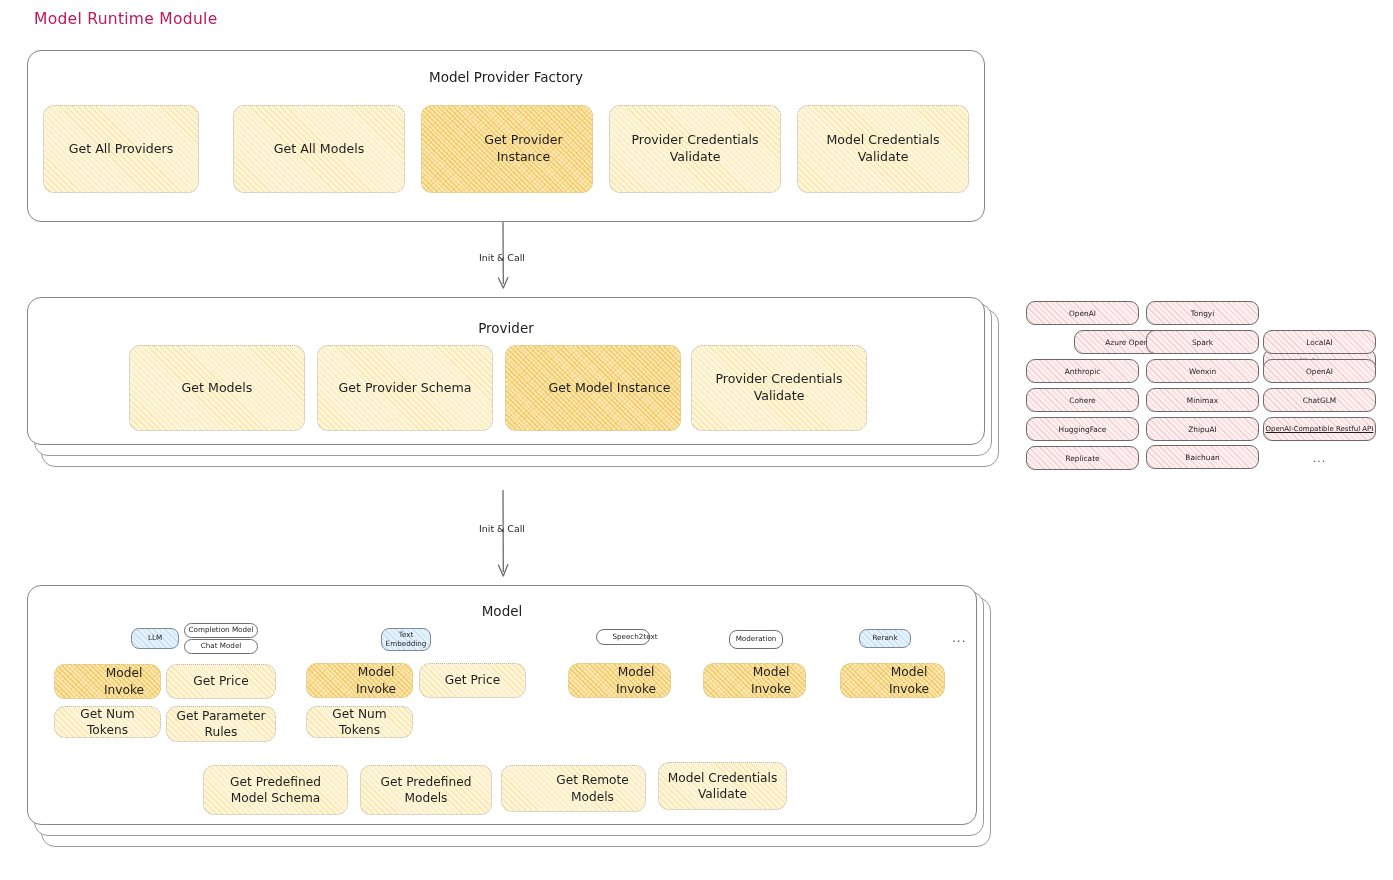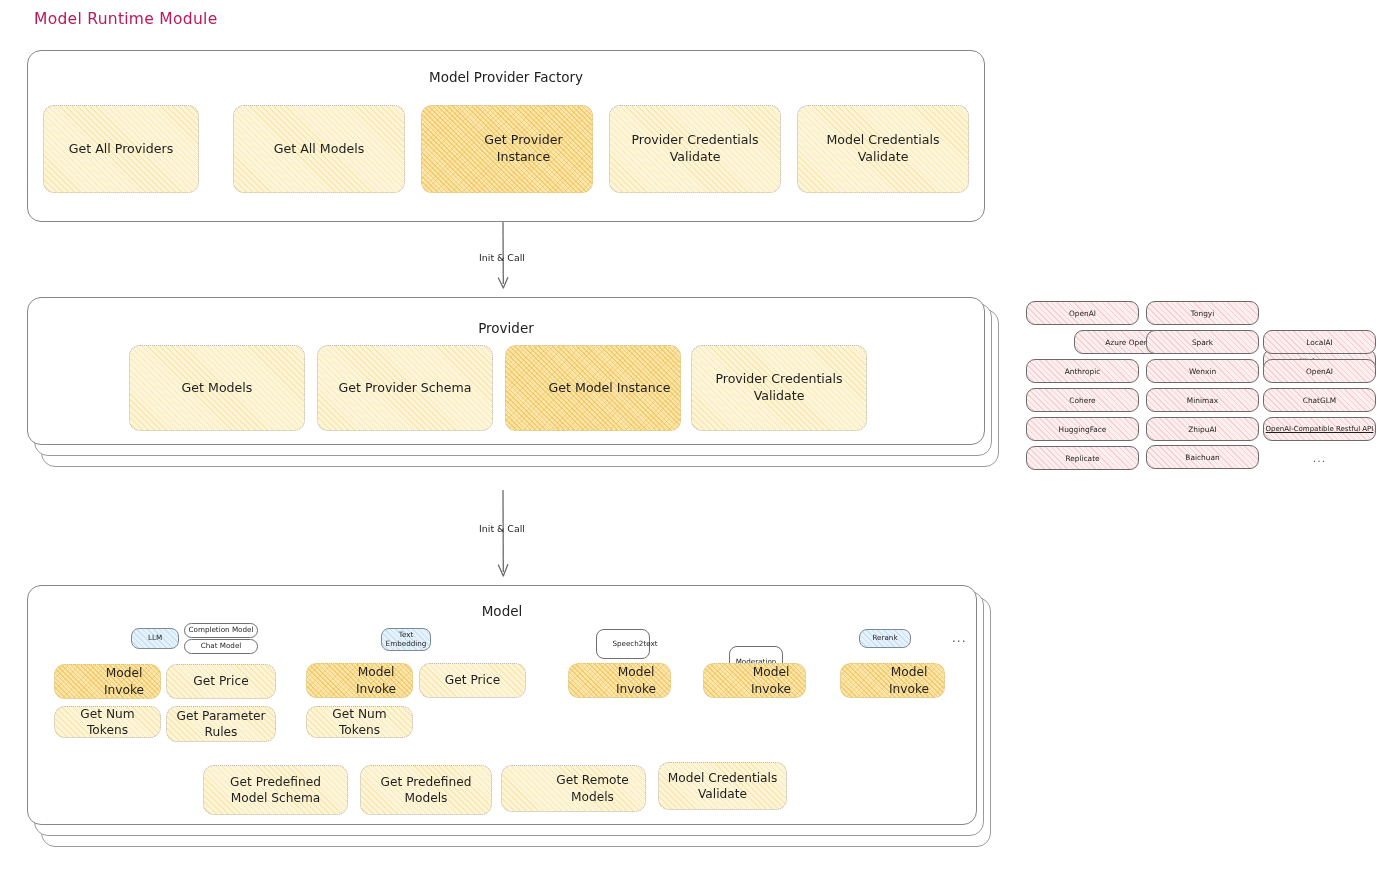--- a/index.html
+++ b/index.html
@@ -231,24 +231,24 @@
 <div class="mbox hl small" style="left:54px; top:664px; width:107px; height:35px;">Model Invoke</div>
 <div class="mbox small" style="left:166px; top:664px; width:110px; height:35px;">Get Price</div>
 <div class="mbox small" style="left:54px; top:706px; width:107px; height:32px;">Get Num Tokens</div>
 <div class="mbox small" style="left:166px; top:706px; width:110px; height:36px;">Get Parameter Rules</div>
 
 <div class="badge blue" style="left:381px; top:628px; width:50px; height:23px;border-radius:8px;">Text Embedding</div>
 <div class="mbox hl small" style="left:306px; top:663px; width:107px; height:35px;">Model Invoke</div>
 <div class="mbox small" style="left:419px; top:663px; width:107px; height:35px;">Get Price</div>
 <div class="mbox small" style="left:306px; top:706px; width:107px; height:32px;">Get Num Tokens</div>
 
-<div class="badge" style="left:596px; top:629px; width:54px; height:30px;padding-left:24px;">Speech2text</div>
+<div class="badge" style="left:596px; top:629px; width:54px; height:16px;padding-left:24px;">Speech2text</div>
 <div class="mbox hl small" style="left:568px; top:663px; width:103px; height:35px;">Model Invoke</div>
 
-<div class="badge" style="left:729px; top:646px; width:54px; height:32px;">Moderation</div>
+<div class="badge" style="left:729px; top:630px; width:54px; height:19px;">Moderation</div>
 <div class="mbox hl small" style="left:703px; top:663px; width:103px; height:35px;">Model Invoke</div>
 
 <div class="badge blue" style="left:859px; top:629px; width:52px; height:19px;">Rerank</div>
 <div class="mbox hl small" style="left:840px; top:663px; width:105px; height:35px;">Model Invoke</div>
 
 <div class="dots" style="left:952px; top:631px;">...</div>
 
 <div class="mbox small" style="left:203px; top:765px; width:145px; height:50px;">Get Predefined Model Schema</div>
 <div class="mbox small" style="left:360px; top:765px; width:132px; height:50px;">Get Predefined Models</div>
 <div class="mbox small" style="left:501px; top:765px; width:145px; height:47px;padding-left:44px;">Get Remote Models</div>

